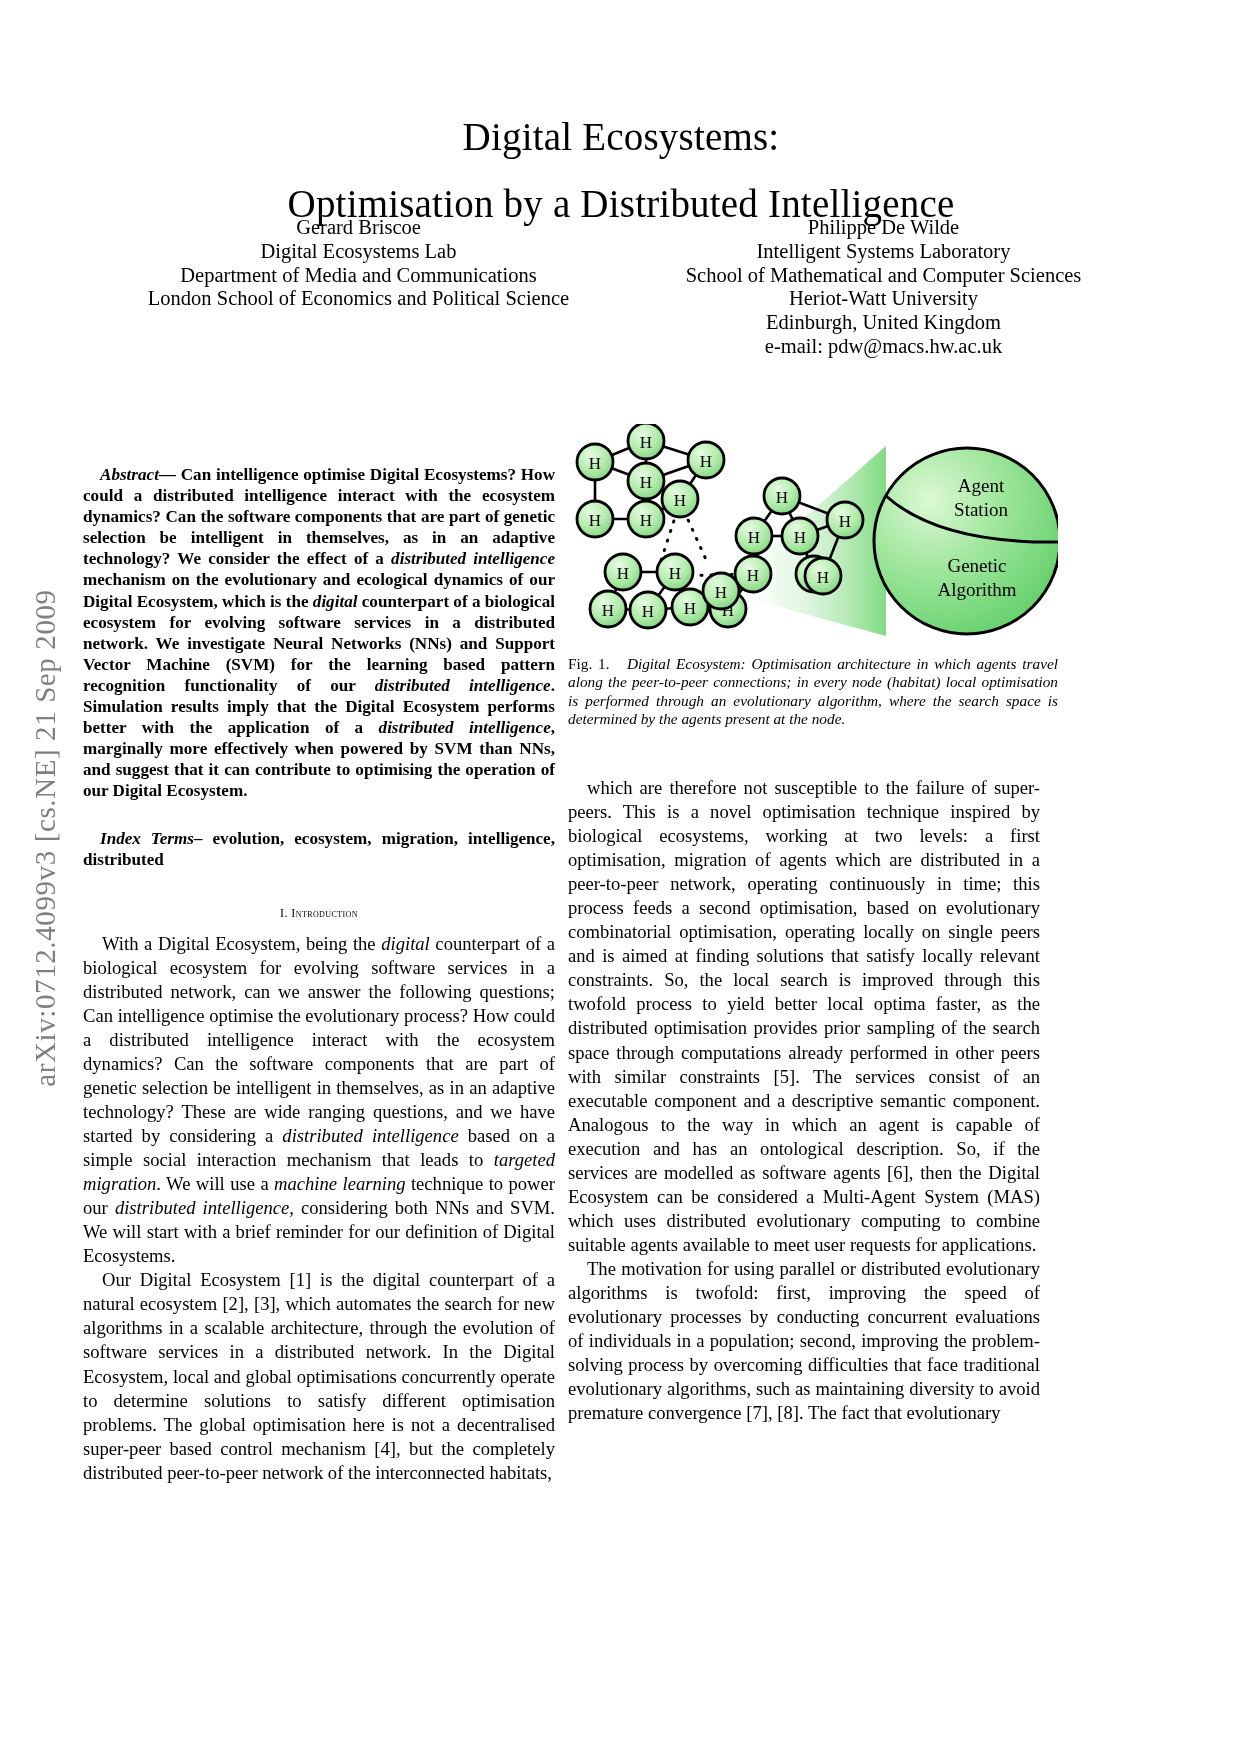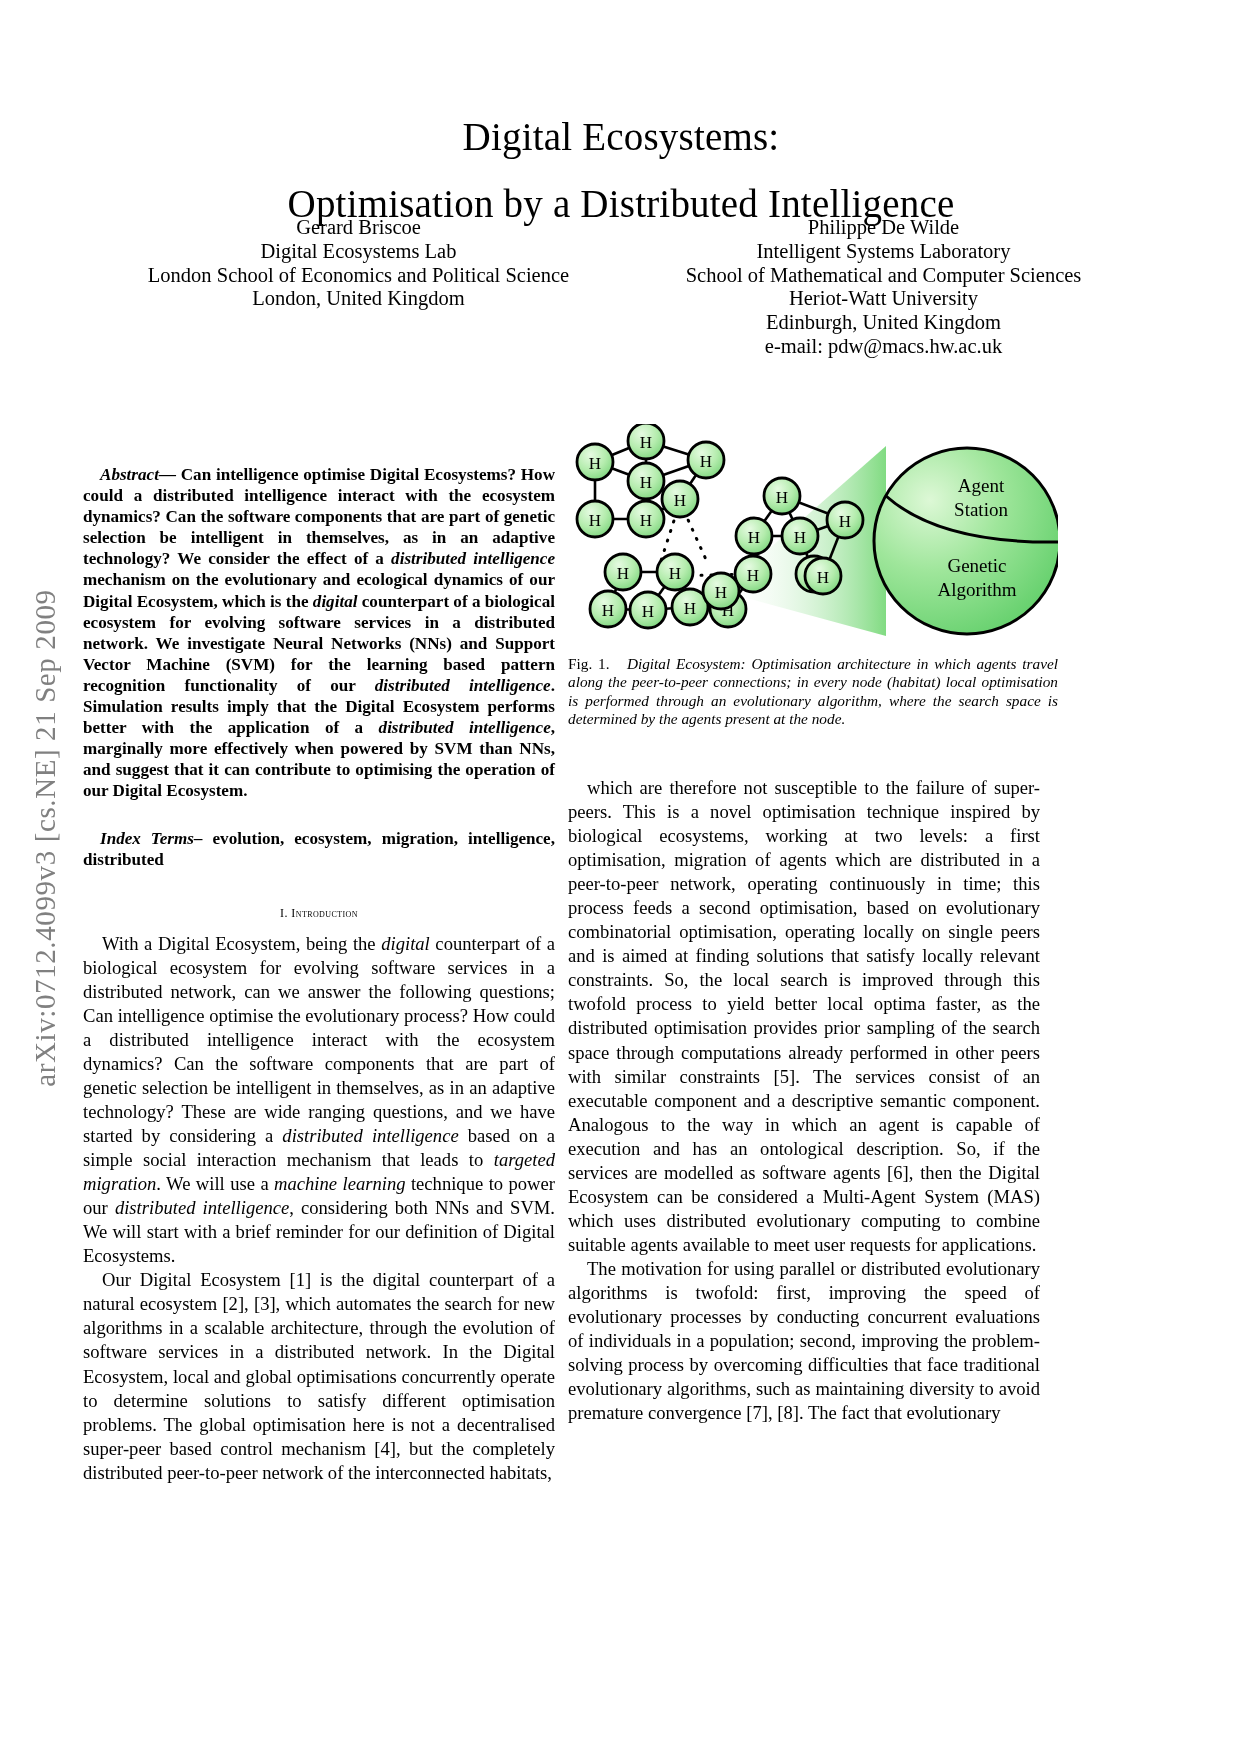--- a/index.html
+++ b/index.html
@@ -154,22 +154,22 @@
 
   <div id="title-block">
     <div class="paper-title">Digital Ecosystems:</div>
     <div class="paper-title">Optimisation by a Distributed Intelligence</div>
   </div>
 
   <div id="authors">
     <div class="author-col">
       <span class="aname">Gerard Briscoe</span>
       <span class="aline">Digital Ecosystems Lab</span>
+      <span class="aline">Department of Media and Communications</span>
       <span class="aline">London School of Economics and Political Science</span>
-      <span class="aline">London, United Kingdom</span>
     </div>
     <div class="author-col">
       <span class="aname">Philippe De Wilde</span>
       <span class="aline">Intelligent Systems Laboratory</span>
       <span class="aline">School of Mathematical and Computer Sciences</span>
       <span class="aline">Heriot-Watt University</span>
       <span class="aline">Edinburgh, United Kingdom</span>
       <span class="aline">e-mail: pdw@macs.hw.ac.uk</span>
     </div>
   </div>

